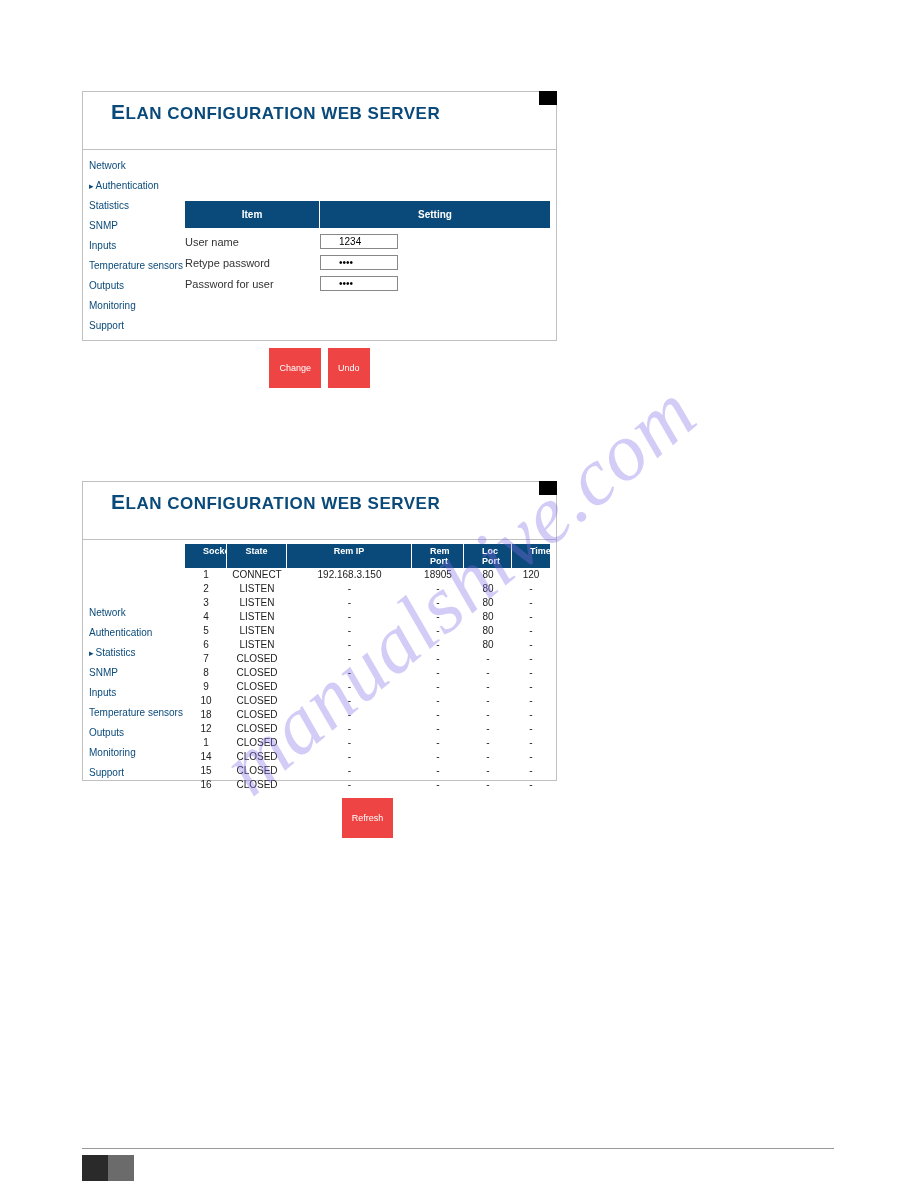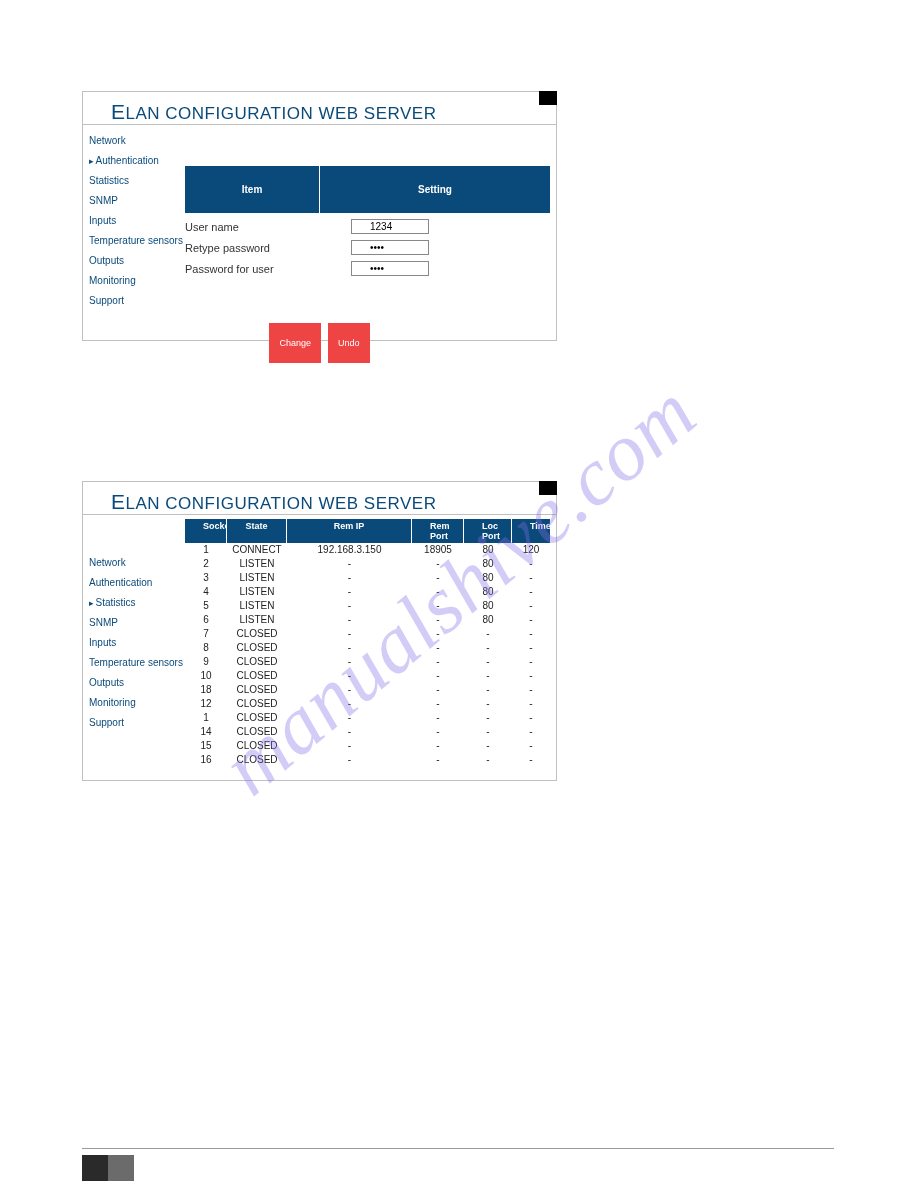--- a/index.html
+++ b/index.html
@@ -30,23 +30,23 @@
     position: absolute;
     border: 1px solid #c0c0c0;
     background: #fff;
   }
   .panel1 { left: 82px; top: 91px; width: 475px; height: 250px; }
   .panel2 { left: 82px; top: 481px; width: 475px; height: 300px; }
   .corner-tab { position:absolute; right:-1px; top:-1px; width:18px; height:14px; background:#000; }
   .panel-title {
     font-family: Verdana, Arial, sans-serif;
     font-size: 17px;
-    font-weight: normal;
+    font-weight: bold;
     color: #0a4a7a;
-    padding: 8px 0 0 28px;
+    padding: 8px 0 25px 28px;
     letter-spacing: 0.5px;
     border-bottom: 1px solid #c0c0c0;
     text-transform: uppercase;
     font-variant: small-caps;
   }
   .panel-title .bigE { font-size: 21px; }
   .body-row { display: flex; align-items: center; }
   .sidebar {
     width: 102px;
     padding: 6px 0 6px 4px;
@@ -64,26 +64,26 @@
     margin-right: 2px;
     color: #0a4a7a;
   }
   .content { flex: 1; padding: 4px 6px 4px 0; position: relative; }
   .hdr-row { display:flex; }
   .hdr-cell {
     background: #0a4a7a;
     color: #fff;
     font-size: 10px;
     text-align: center;
-    padding: 18px 4px;
+    padding: 8px 4px;
     border-right: 1px solid #fff;
     font-weight: bold;
   }
   .hdr-cell:last-child { border-right: none; }
-  .form-row { display:flex; align-items:center; margin-top:6px;gap:31px; }
+  .form-row { display:flex; align-items:center; margin-top:6px; }
   .form-label { width: 135px; font-size: 11px; color: #333; }
   .form-input {
     border: 1px solid #888;
     font-size: 10px;
     padding: 1px 18px;
     width: 78px;
     height: 15px;
   }
   .btn-bar { text-align:center; margin-top:6px; padding-bottom:4px; }
   .pill-btn {
@@ -306,20 +306,23 @@
           </div>
           <div class="stats-row">
             <div class="c sc-socket">16</div>
             <div class="c sc-state">CLOSED</div>
             <div class="c sc-rem">-</div>
             <div class="c sc-rport">-</div>
             <div class="c sc-lport">-</div>
             <div class="c sc-timer">-</div>
           </div>
         </div>
+      <div class="btn-bar">
+        <button class="pill-btn">Refresh</button>
+      </div>
     </div>
   </div>
 </div>
 
 <div class="top-rule"></div>
 <div class="page-footer">
   <div class="blk b1"></div>
   <div class="blk b2"></div>
 </div>
 

